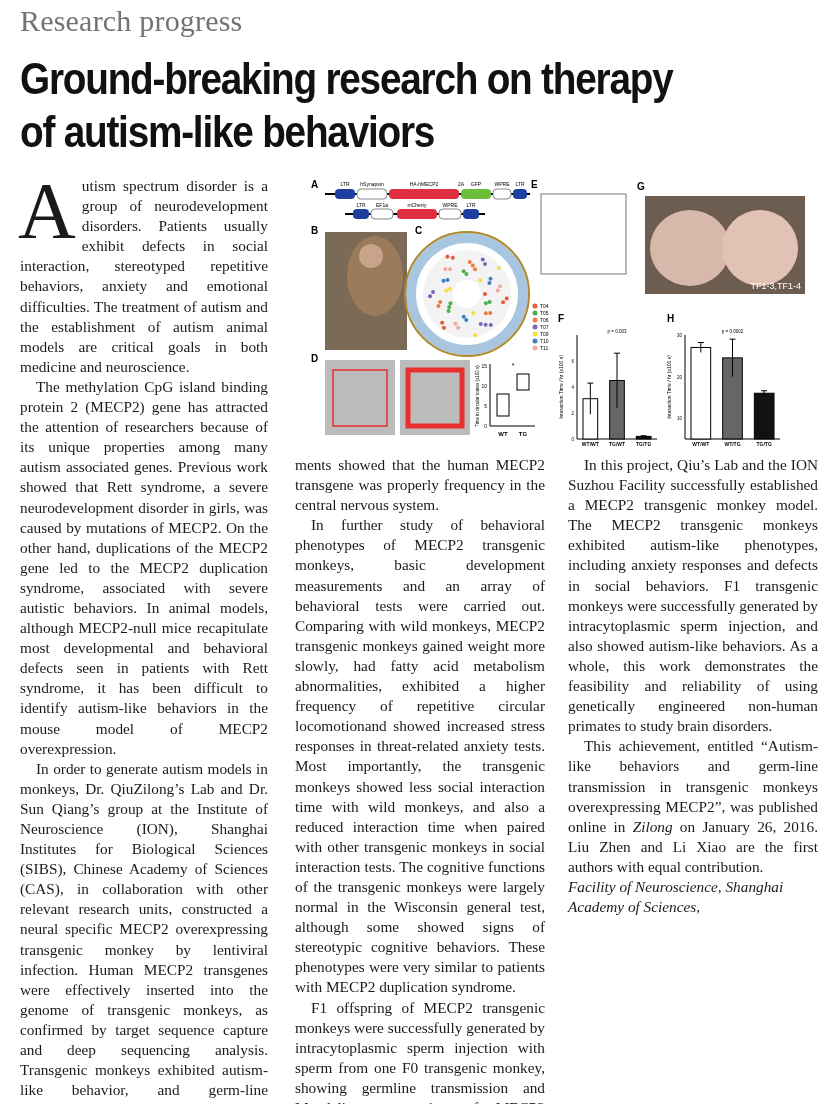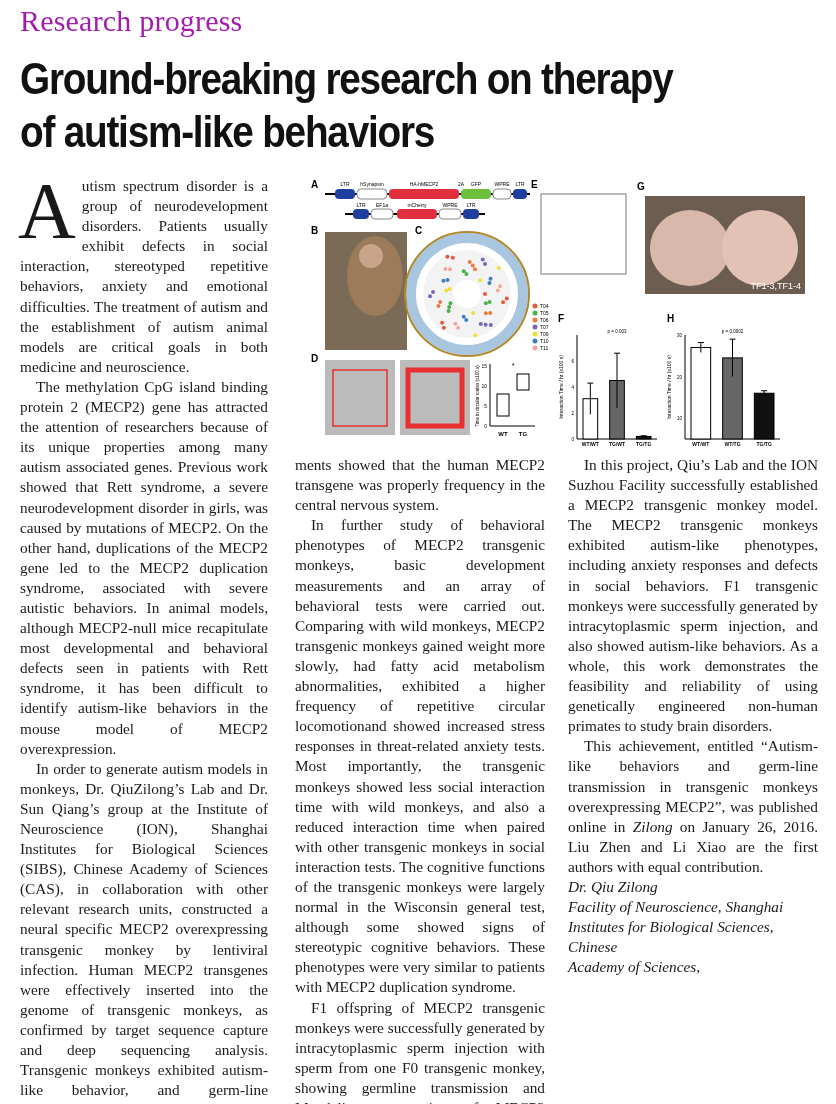--- a/index.html
+++ b/index.html
@@ -1,17 +1,17 @@
 <!DOCTYPE html>
 <html><head>
 <meta charset="utf-8">
 <style>
   html, body { margin:0; padding:0; background:#fff; }
   body { width:836px; height:1104px; position:relative; overflow:hidden; font-family:"Liberation Serif","DejaVu Serif",serif; color:#1a1a1a; }
-  .section { position:absolute; left:20px; top:4px; font-size:30px; color:#a21caf; font-family:"Liberation Serif",serif; letter-spacing:0.2px; }
+  .section { position:absolute; left:20px; top:4px; font-size:30px; color:#737373; font-family:"Liberation Serif",serif; letter-spacing:0.2px; }
   .headline { position:absolute; left:20px; top:52px; width:800px; font-family:"Liberation Sans","DejaVu Sans",sans-serif; font-weight:bold; font-size:45px; line-height:53px; letter-spacing:-1.4px; transform:scaleX(0.86); transform-origin:left top; color:#111; white-space:nowrap; }
   .col { position:absolute; font-size:15.3px; line-height:20.1px; text-align:justify; hyphens:manual; }
   .col p { margin:0; text-indent:16px; }
   .col p.first { text-indent:0; }
   .dropcap { float:left; font-size:80px; line-height:62px; margin:4px 6px 0 -2px; font-family:"Liberation Serif",serif; }
   #c1 { left:20px; top:176px; width:248px; }
   #c2 { left:295px; top:455px; width:250px; }
   #c3 { left:568px; top:455px; width:250px; }
   .contact-head { font-weight:bold; margin-top:20px !important; text-indent:0 !important; }
   .contact p.it { font-style:italic; text-indent:0; text-align:left; }
@@ -34,23 +34,21 @@
 
 <div class="col" id="c2">
   <p class="first">ments showed that the human MECP2 transgene was properly frequency in the central nervous system.</p>
   <p>In further study of behavioral phenotypes of MECP2 transgenic monkeys, basic development measurements and an array of behavioral tests were carried out. Comparing with wild monkeys, MECP2 transgenic monkeys gained weight more slowly, had fatty acid metabolism abnormalities, exhibited a higher frequency of repetitive circular locomotionand showed increased stress responses in threat-related anxiety tests. Most importantly, the transgenic monkeys showed less social interaction time with wild monkeys, and also a reduced interaction time when paired with other transgenic monkeys in social interaction tests. The cognitive functions of the transgenic monkeys were largely normal in the Wisconsin general test, although some showed signs of stereotypic cognitive behaviors. These phenotypes were very similar to patients with MECP2 duplication syndrome.</p>
   <p>F1 offspring of MECP2 transgenic monkeys were successfully generated by intracytoplasmic sperm injection with sperm from one F0 transgenic monkey, showing germline transmission and Mendelian segregation of MECP2 transgenes</p>
 </div>
 
 <div class="col contact" id="c3">
   <p>In this project, Qiu’s Lab and the ION Suzhou Facility successfully established a MECP2 transgenic monkey model. The MECP2 transgenic monkeys exhibited autism-like phenotypes, including anxiety responses and defects in social behaviors. F1 transgenic monkeys were successfully generated by intracytoplasmic sperm injection, and also showed autism-like behaviors. As a whole, this work demonstrates the feasibility and reliability of using genetically engineered non-human primates to study brain disorders.</p>
   <p><span>This achievement, entitled “Autism-like behaviors and germ-line transmission in transgenic monkeys overexpressing MECP2”, was published online in </span><i>Zilong</i><span> on January 26, 2016. Liu Zhen and Li Xiao are the first authors with equal contribution.</span></p>
-  <p class="it">Dr. Qiu Zilong</p>
   <p class="it">Facility of Neuroscience, Shanghai</p>
-  <p class="it">Institutes for Biological Sciences, Chinese</p>
   <p class="it">Academy of Sciences,</p>
 
 </div>
 
 <div class="figure">
   <svg width="522" height="275" style="position:absolute;left:0;top:0">
 
     <text x="6" y="12" font-size="10" font-weight="bold">A</text>
     <line x1="20" y1="18" x2="225" y2="18" stroke="#000" stroke-width="2"></line>
     <rect x="30" y="13" width="20" height="10" rx="4" fill="#1f3fa0"></rect>

